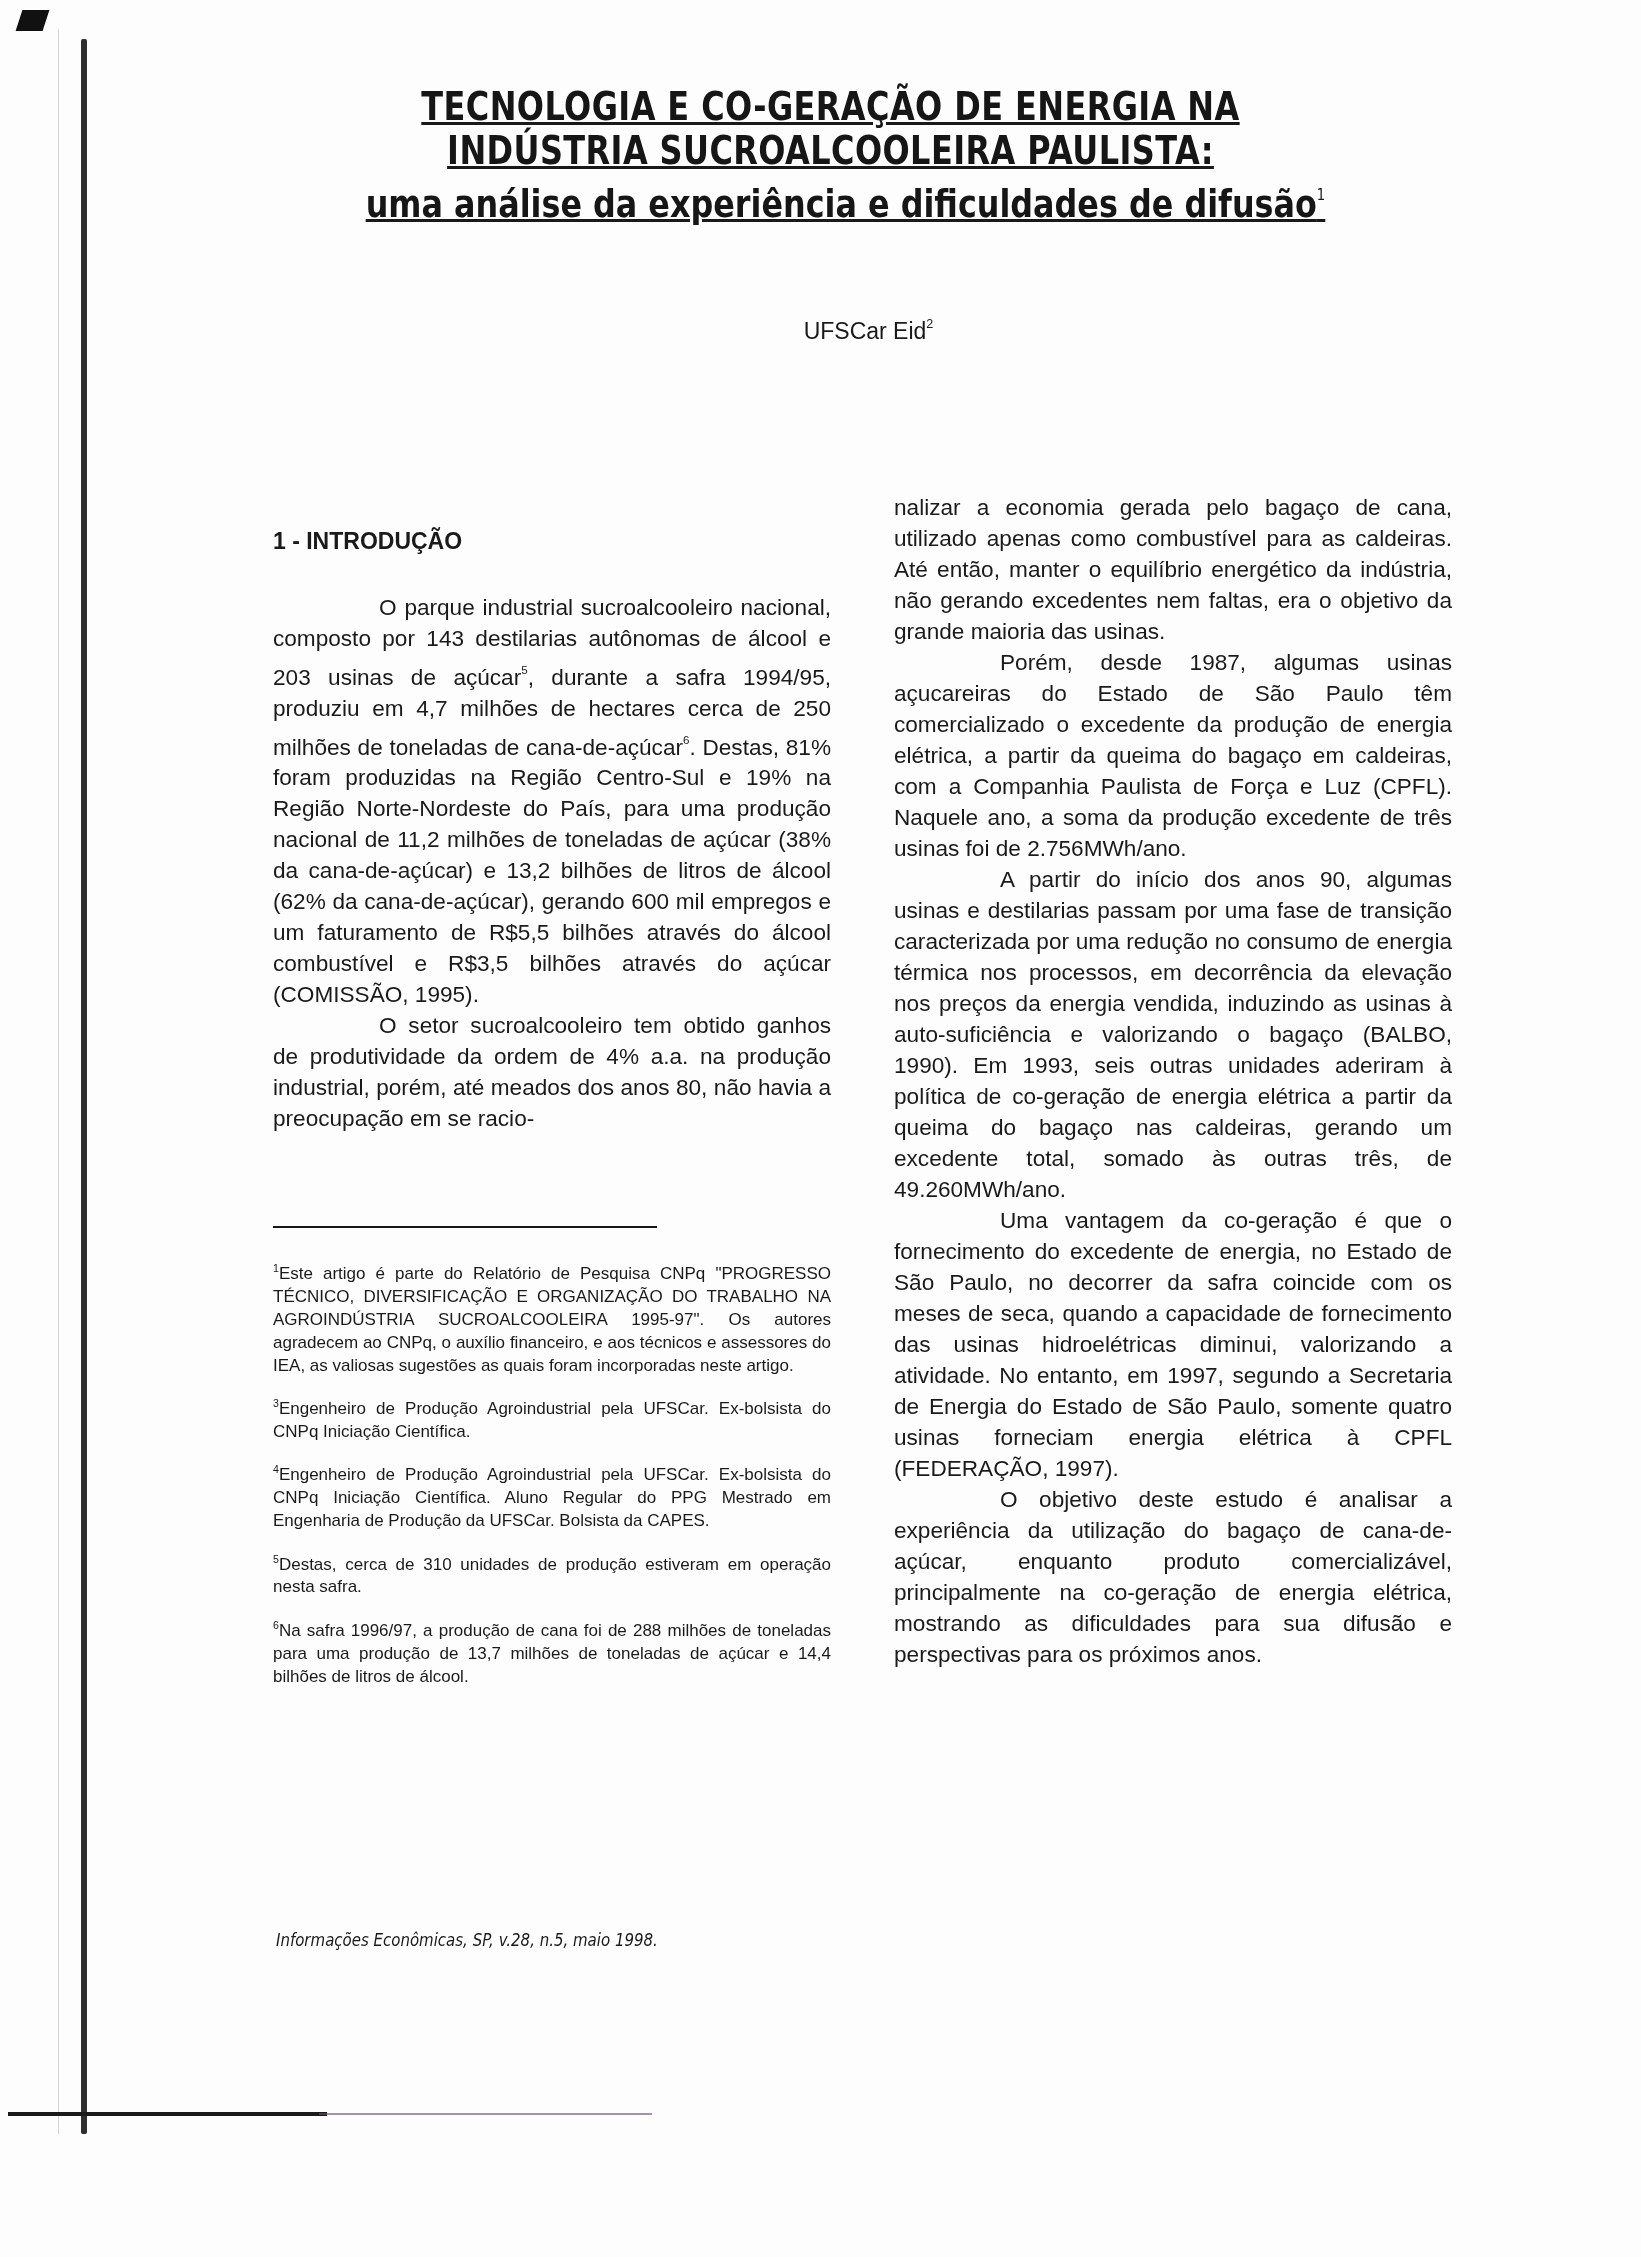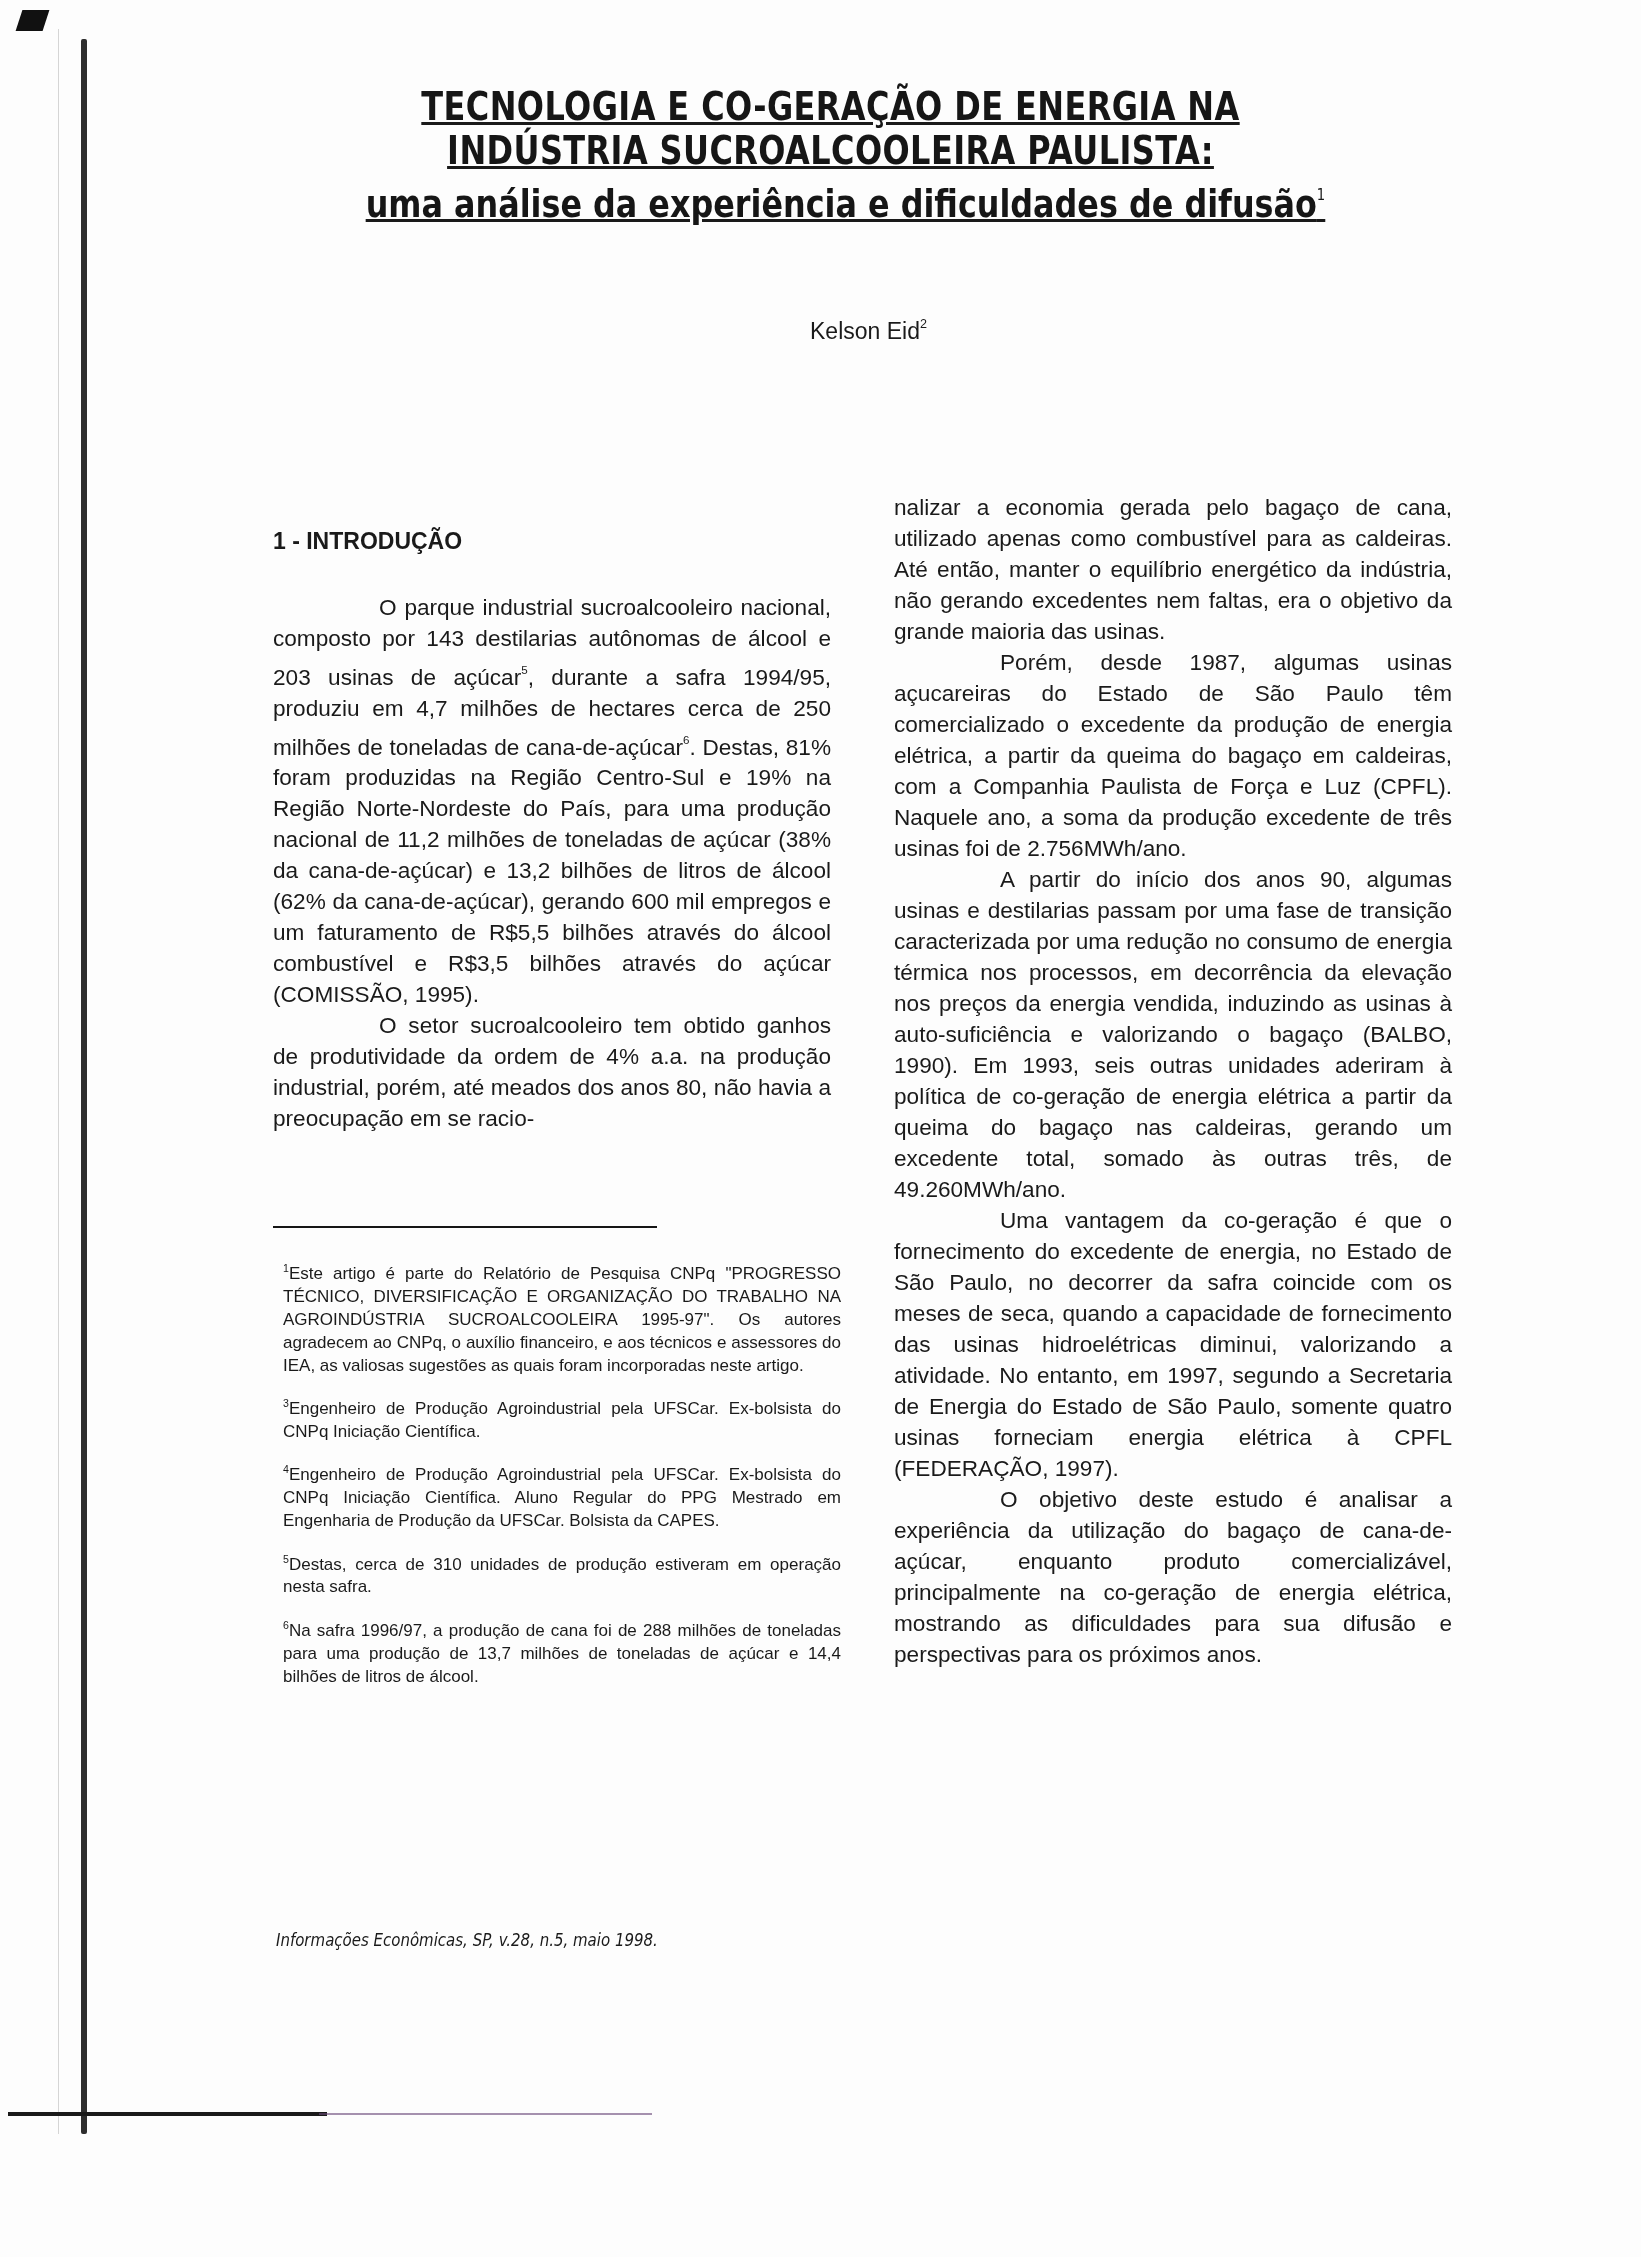--- a/index.html
+++ b/index.html
@@ -50,21 +50,21 @@
   .col { position: absolute; font-size: 22.6px; line-height: 31px; text-align: justify; }
   .col-left { left: 273px; top: 502px; width: 558px; margin-top: 24px; }
   .col-right { left: 894px; top: 492px; width: 558px; }
 
   .section-heading { font-weight: bold; font-size: 23px; margin: 0 0 35px 0; }
   .para { margin: 0; text-indent: 106px; }
   .para.cont { text-indent: 0; }
   .para sup { font-size: 11.6px; vertical-align: 10.6px; }
 
   .fn-rule { position: absolute; left: 273px; top: 1226px; width: 384px; height: 1.9px; background: #161616; }
-  .footnotes { position: absolute; left: 283px; top: 1257px; width: 558px; font-size: 17px; line-height: 23px; text-align: justify; }
+  .footnotes { position: absolute; left: 273px; top: 1257px; width: 558px; font-size: 17px; line-height: 23px; text-align: justify; }
   .fn { margin: 0 0 15.4px 0; }
   .fn sup { font-size: 10.6px; vertical-align: 6.8px; }
 
   .journal {
     position: absolute; left: 276px; top: 1929px; font-size: 18.3px;
     font-style: italic; font-family: "DejaVu Sans", sans-serif;
     transform: scaleX(0.82); transform-origin: left; white-space: nowrap; color: #1a1a1a;
   }
 </style>
 </head>
@@ -76,21 +76,21 @@
 <div class="scan-bottom"></div>
 <div class="scan-bottom-faint"></div>
 
 <header class="title-block">
   <div class="title-line">TECNOLOGIA E CO-GERAÇÃO DE ENERGIA NA</div>
   <div class="title-line">INDÚSTRIA SUCROALCOOLEIRA PAULISTA:</div>
   <div class="subtitle-line"><span>uma análise da experiência e dificuldades de difusão</span><sup>1</sup></div>
 </header>
 
 <div class="authors">
-  <div class="author"><span>Kelson Eid</span><sup>2</sup></div>
+  <div class="author"><span>UFSCar Eid</span><sup>2</sup></div>
 </div>
 
 <section class="col col-left">
   <h2 class="section-heading">1 - INTRODUÇÃO</h2>
   <p class="para"><span>O parque industrial sucroalcooleiro nacional, composto por 143 destilarias autônomas de álcool e 203 usinas de açúcar</span><sup>5</sup><span>, durante a safra 1994/95, produziu em 4,7 milhões de hectares cerca de 250 milhões de toneladas de cana-de-açúcar</span><sup>6</sup><span>. Destas, 81% foram produzidas na Região Centro-Sul e 19% na Região Norte-Nordeste do País, para uma produção nacional de 11,2 milhões de toneladas de açúcar (38% da cana-de-açúcar) e 13,2 bilhões de litros de álcool (62% da cana-de-açúcar), gerando 600 mil empregos e um faturamento de R$5,5 bilhões através do álcool combustível e R$3,5 bilhões através do açúcar (COMISSÃO, 1995).</span></p>
   <p class="para">O setor sucroalcooleiro tem obtido ganhos de produtividade da ordem de 4% a.a. na produção industrial, porém, até meados dos anos 80, não havia a preocupação em se racio-</p>
 </section>
 
 <div class="fn-rule"></div>
 

